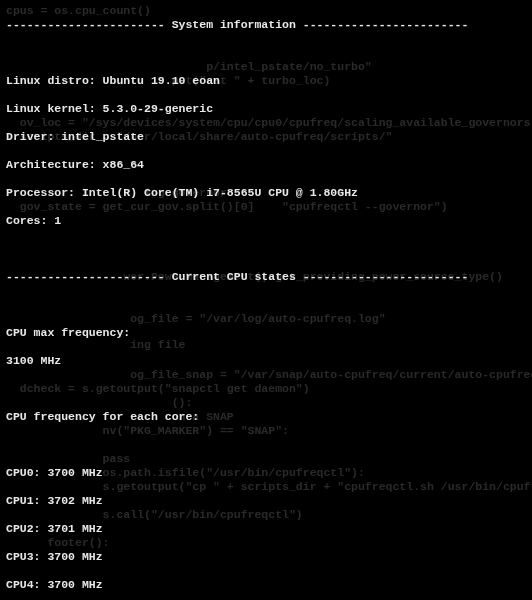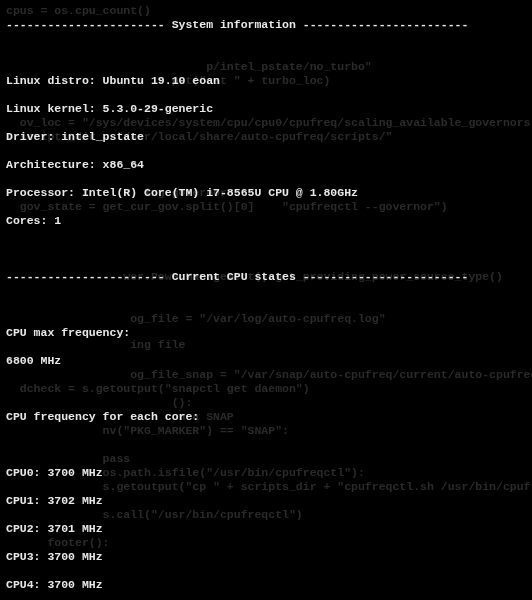--- a/index.html
+++ b/index.html
@@ -92,21 +92,21 @@
 <div>Linux distro: Ubuntu 19.10 eoan</div>
 <div>Linux kernel: 5.3.0-29-generic</div>
 <div>Driver: intel_pstate</div>
 <div>Architecture: x86_64</div>
 <div>Processor: Intel(R) Core(TM) i7-8565U CPU @ 1.80GHz</div>
 <div>Cores: 1</div>
 <div>&nbsp;</div>
 <div>----------------------- Current CPU states ------------------------</div>
 <div>&nbsp;</div>
 <div>CPU max frequency:</div>
-<div>6800 MHz</div>
+<div>3100 MHz</div>
 <div>&nbsp;</div>
 <div>CPU frequency for each core:</div>
 <div>&nbsp;</div>
 <div>CPU0: 3700 MHz</div>
 <div>CPU1: 3702 MHz</div>
 <div>CPU2: 3701 MHz</div>
 <div>CPU3: 3700 MHz</div>
 <div>CPU4: 3700 MHz</div>
 
 

